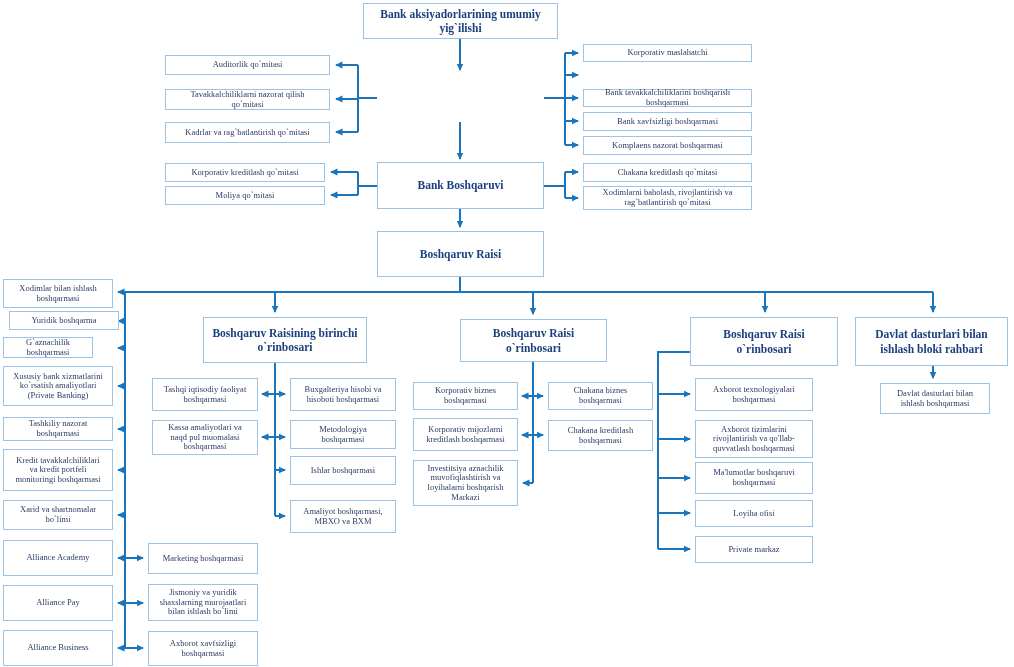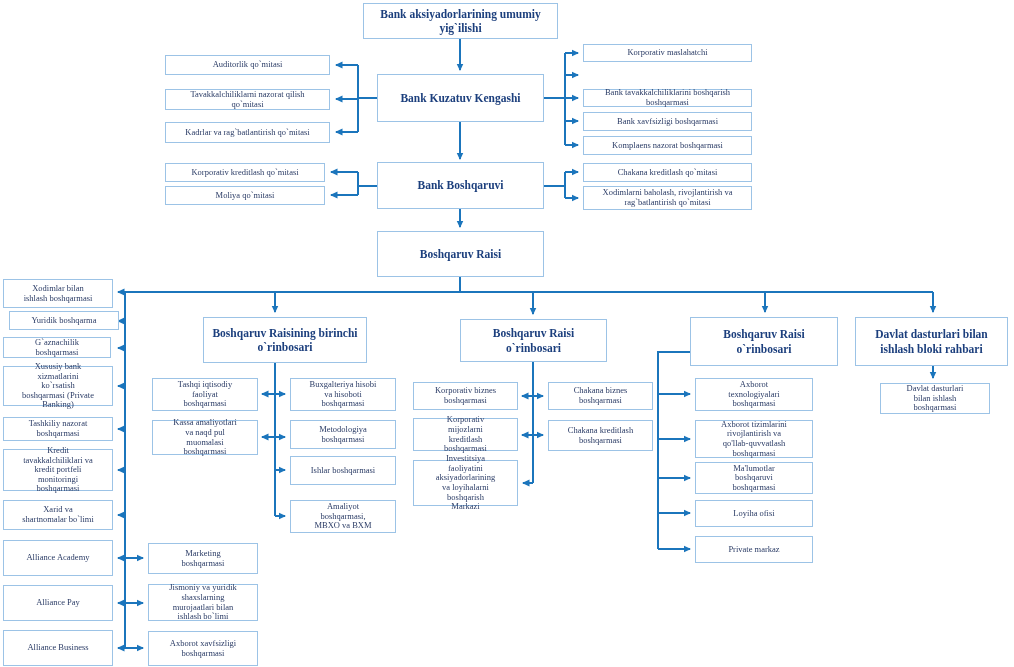--- a/index.html
+++ b/index.html
@@ -1,21 +1,21 @@
 <!DOCTYPE html>
 <html><head>
 <meta charset="utf-8">
 <style>
   html,body{margin:0;padding:0;background:#fff;}
   #canvas{position:relative;width:1014px;height:667px;background:#fff;overflow:hidden;
           font-family:"Liberation Serif",serif;}
   #wires{position:absolute;left:0;top:0;width:1014px;height:667px;}
   .box{position:absolute;box-sizing:border-box;display:flex;align-items:center;justify-content:center;
        text-align:center;background:#ffffff;border:1px solid #9cc3e6;color:#2b3c66;
-       font-size:8.5px;line-height:1.12;padding:1px 18px;}
+       font-size:8.5px;line-height:1.12;padding:1px 8px;}
   .major{border-width:1.5px;font-weight:bold;color:#1c3f7d;font-size:11.5px;line-height:1.25;padding:16px 4px;}
 </style>
 </head>
 <body>
 
 <div id="canvas">
 
   <svg id="wires" width="1014" height="667" viewBox="0 0 1014 667" fill="none">
     <defs>
       <marker id="ah" viewBox="0 0 8 8" markerWidth="8" markerHeight="8" refX="6.5" refY="4" orient="auto-start-reverse" markerUnits="userSpaceOnUse">
@@ -88,21 +88,20 @@
       <path d="M690 352 H658 V549"></path>
       <path d="M658 394 H690" marker-end="url(#ah)"></path>
       <path d="M658 439 H690" marker-end="url(#ah)"></path>
       <path d="M658 478 H690" marker-end="url(#ah)"></path>
       <path d="M658 513 H690" marker-end="url(#ah)"></path>
       <path d="M658 549 H690" marker-end="url(#ah)"></path>
     </g>
   </svg>
 
   <div class="box major" style="left:363px;top:3px;width:195px;height:36px">Bank aksiyadorlarining umumiy yig`ilishi</div>
-  <div class="box major" style="left:377px;top:74px;width:167px;height:48px">Bank Kuzatuv Kengashi</div>
   <div class="box major" style="left:377px;top:162px;width:167px;height:47px">Bank Boshqaruvi</div>
   <div class="box major" style="left:377px;top:231px;width:167px;height:46px">Boshqaruv Raisi</div>
 
   <div class="box" style="left:165px;top:55px;width:165px;height:20px">Auditorlik qo`mitasi</div>
   <div class="box" style="left:165px;top:89px;width:165px;height:21px">Tavakkalchiliklarni nazorat qilish qo`mitasi</div>
   <div class="box" style="left:165px;top:122px;width:165px;height:21px">Kadrlar va rag`batlantirish qo`mitasi</div>
   <div class="box" style="left:165px;top:163px;width:160px;height:19px">Korporativ kreditlash qo`mitasi</div>
   <div class="box" style="left:165px;top:186px;width:160px;height:19px">Moliya qo`mitasi</div>
 
   <div class="box" style="left:583px;top:44px;width:169px;height:18px">Korporativ maslahatchi</div>
@@ -113,42 +112,42 @@
   <div class="box" style="left:583px;top:186px;width:169px;height:24px">Xodimlarni baholash, rivojlantirish va rag`batlantirish qo`mitasi</div>
 
   <div class="box major" style="left:203px;top:317px;width:164px;height:46px">Boshqaruv Raisining birinchi o`rinbosari</div>
   <div class="box major" style="left:460px;top:319px;width:147px;height:43px">Boshqaruv Raisi o`rinbosari</div>
   <div class="box major" style="left:690px;top:317px;width:148px;height:49px">Boshqaruv Raisi o`rinbosari</div>
   <div class="box major" style="left:855px;top:317px;width:153px;height:49px">Davlat dasturlari bilan ishlash bloki rahbari</div>
   <div class="box" style="left:880px;top:383px;width:110px;height:31px">Davlat dasturlari bilan ishlash boshqarmasi</div>
 
   <div class="box" style="left:3px;top:279px;width:110px;height:29px">Xodimlar bilan ishlash boshqarmasi</div>
   <div class="box" style="left:9px;top:311px;width:110px;height:19px">Yuridik boshqarma</div>
-  <div class="box" style="left:3px;top:337px;width:108px;height:21px">G`aznachilik boshqarmasi</div>
-  <div class="box" style="left:3px;top:366px;width:110px;height:40px">Xususiy bank xizmatlarini ko`rsatish boshqarmasi (Private Banking)</div>
+  <div class="box" style="left:3px;top:337px;width:90px;height:21px">G`aznachilik boshqarmasi</div>
+  <div class="box" style="left:3px;top:366px;width:110px;height:40px">Xususiy bank xizmatlarini ko`rsatish amaliyotlari (Private Banking)</div>
   <div class="box" style="left:3px;top:417px;width:110px;height:24px">Tashkiliy nazorat boshqarmasi</div>
   <div class="box" style="left:3px;top:449px;width:110px;height:42px">Kredit tavakkalchiliklari va kredit portfeli monitoringi boshqarmasi</div>
   <div class="box" style="left:3px;top:500px;width:110px;height:30px">Xarid va shartnomalar bo`limi</div>
   <div class="box" style="left:3px;top:540px;width:110px;height:36px">Alliance Academy</div>
   <div class="box" style="left:3px;top:585px;width:110px;height:36px">Alliance Pay</div>
   <div class="box" style="left:3px;top:630px;width:110px;height:36px">Alliance Business</div>
 
   <div class="box" style="left:152px;top:378px;width:106px;height:33px">Tashqi iqtisodiy faoliyat boshqarmasi</div>
   <div class="box" style="left:152px;top:420px;width:106px;height:35px">Kassa amaliyotlari va naqd pul muomalasi boshqarmasi</div>
   <div class="box" style="left:290px;top:378px;width:106px;height:33px">Buxgalteriya hisobi va hisoboti boshqarmasi</div>
   <div class="box" style="left:290px;top:420px;width:106px;height:29px">Metodologiya boshqarmasi</div>
   <div class="box" style="left:290px;top:456px;width:106px;height:29px">Ishlar boshqarmasi</div>
   <div class="box" style="left:290px;top:500px;width:106px;height:33px">Amaliyot boshqarmasi, MBXO va BXM</div>
   <div class="box" style="left:148px;top:543px;width:110px;height:31px">Marketing boshqarmasi</div>
   <div class="box" style="left:148px;top:584px;width:110px;height:37px">Jismoniy va yuridik shaxslarning murojaatlari bilan ishlash bo`limi</div>
   <div class="box" style="left:148px;top:631px;width:110px;height:35px">Axborot xavfsizligi boshqarmasi</div>
 
   <div class="box" style="left:413px;top:382px;width:105px;height:28px">Korporativ biznes boshqarmasi</div>
   <div class="box" style="left:413px;top:418px;width:105px;height:33px">Korporativ mijozlarni kreditlash boshqarmasi</div>
-  <div class="box" style="left:413px;top:460px;width:105px;height:46px">Investitsiya faoliyatini aksiyadorlarining va loyihalarni boshqarish Markazi</div>
+  <div class="box" style="left:413px;top:460px;width:105px;height:46px">Investitsiya aznachilik muvofiqlashtirish va loyihalarni boshqarish Markazi</div>
   <div class="box" style="left:548px;top:382px;width:105px;height:28px">Chakana biznes boshqarmasi</div>
   <div class="box" style="left:548px;top:420px;width:105px;height:31px">Chakana kreditlash boshqarmasi</div>
 
   <div class="box" style="left:695px;top:378px;width:118px;height:33px">Axborot texnologiyalari boshqarmasi</div>
   <div class="box" style="left:695px;top:420px;width:118px;height:38px">Axborot tizimlarini rivojlantirish va qo'llab-quvvatlash boshqarmasi</div>
   <div class="box" style="left:695px;top:462px;width:118px;height:32px">Ma'lumotlar boshqaruvi boshqarmasi</div>
   <div class="box" style="left:695px;top:500px;width:118px;height:27px">Loyiha ofisi</div>
   <div class="box" style="left:695px;top:536px;width:118px;height:27px">Private markaz</div>
 
 </div>

